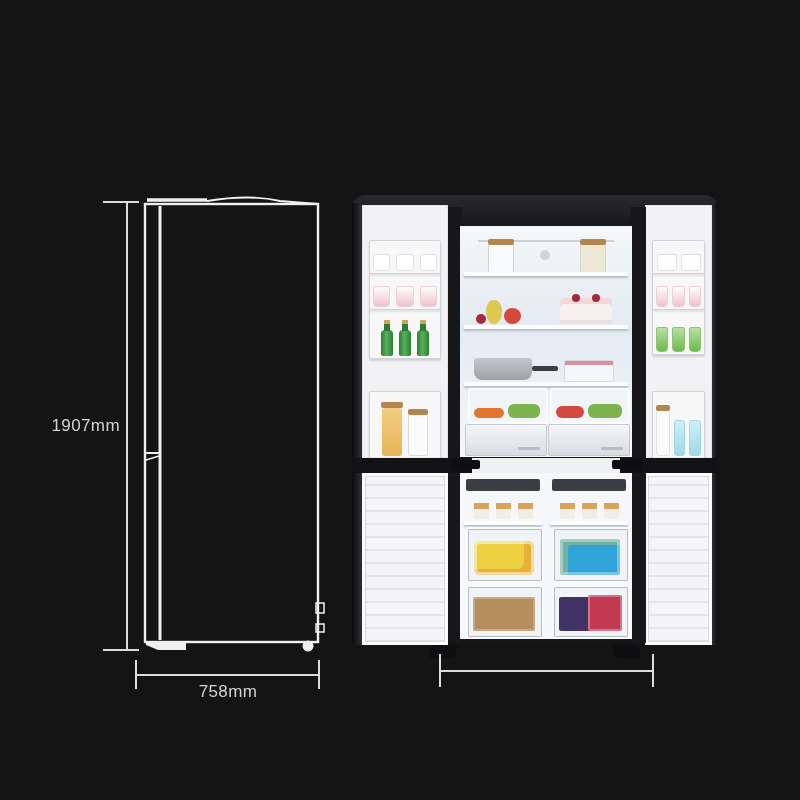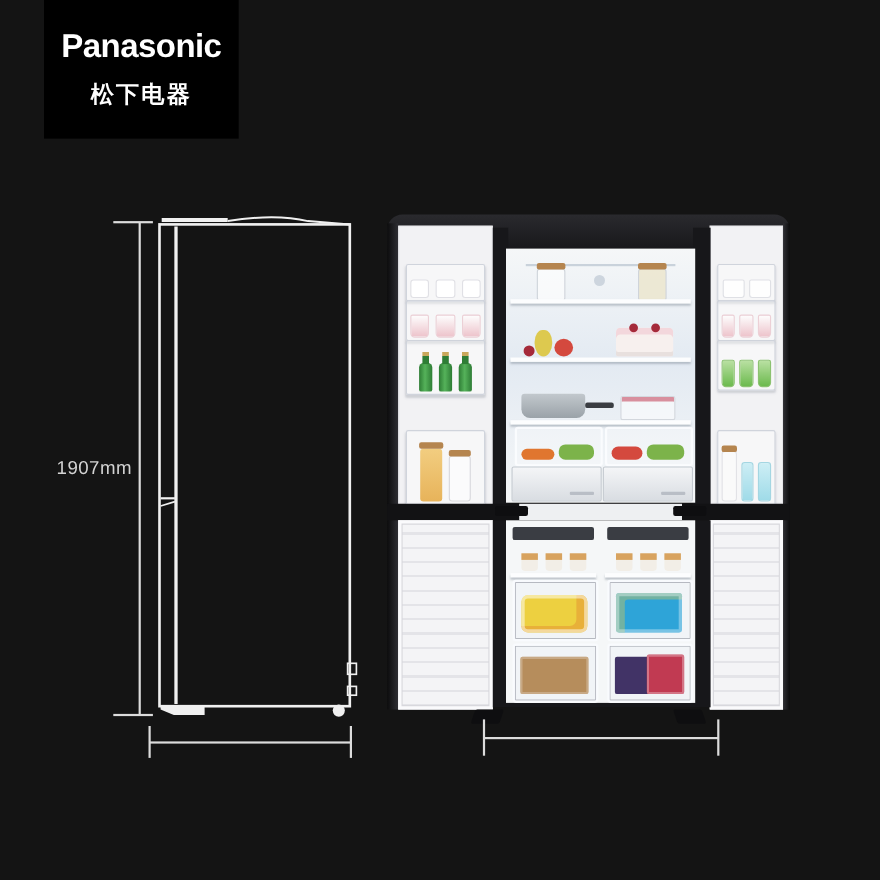--- a/index.html
+++ b/index.html
@@ -63,24 +63,20 @@
         border-radius:3px;box-shadow:inset 0 0 0 1px rgba(110,116,128,.45);overflow:hidden;}
   .icecup{width:15px;height:16px;background:#f2eee7;border-radius:1px 1px 3px 3px;position:relative;}
   .icecup::before{content:"";position:absolute;top:0;left:0;right:0;height:6px;background:var(--cup-tan);}
   .hinge{position:absolute;background:#0e0e10;border-radius:2px;}
 </style>
 </head>
 <body>
 
 <div class="stage">
 
-  <div class="abs logo">
-    <div class="en">Panasonic</div>
-    <div class="cn">松下电器</div>
-  </div>
 
   <svg class="abs" style="left:100px;top:192px;" width="230" height="470" viewBox="0 0 230 470">
     <g stroke="#f0f0f0" fill="none" stroke-width="2.4">
       <rect x="45" y="12" width="173" height="438"></rect>
       <line x1="60" y1="14" x2="60" y2="448" stroke-width="3"></line>
       <line x1="46" y1="261" x2="59" y2="261" stroke-width="2"></line>
       <line x1="46" y1="268" x2="59" y2="264" stroke-width="1.5"></line>
       <line x1="47" y1="8" x2="107" y2="8" stroke-width="3.5"></line>
       <path d="M107,9 Q150,2 180,9 L218,12" stroke-width="1.8"></path>
       <rect x="216" y="411" width="8" height="10" stroke-width="1.5"></rect>
@@ -93,20 +89,21 @@
   </svg>
 
   <div class="abs dl" style="left:126px;top:202px;width:2px;height:448px;"></div>
   <div class="abs dl" style="left:103px;top:201px;width:36px;height:2px;"></div>
   <div class="abs dl" style="left:103px;top:649px;width:36px;height:2px;"></div>
   <div class="abs dim-label" style="left:24px;top:416px;width:96px;text-align:right;">1907mm</div>
 
   <div class="abs dl" style="left:136px;top:674px;width:184px;height:2px;"></div>
   <div class="abs dl" style="left:135px;top:660px;width:2px;height:29px;"></div>
   <div class="abs dl" style="left:318px;top:660px;width:2px;height:29px;"></div>
+  <div class="abs dim-label" style="left:153px;top:682px;width:150px;text-align:center;">758mm</div>
 
   <div class="abs fridge">
 
     <div class="abs topband"></div>
 
     <div class="abs dooredge-l" style="left:0;top:8px;width:10px;height:257px;"></div>
     <div class="abs doorface" style="left:10px;top:10px;width:86px;height:253px;">
       <div class="bin" style="top:35px;height:28px;">
         <div class="carton"></div>
         <div class="carton"></div>

